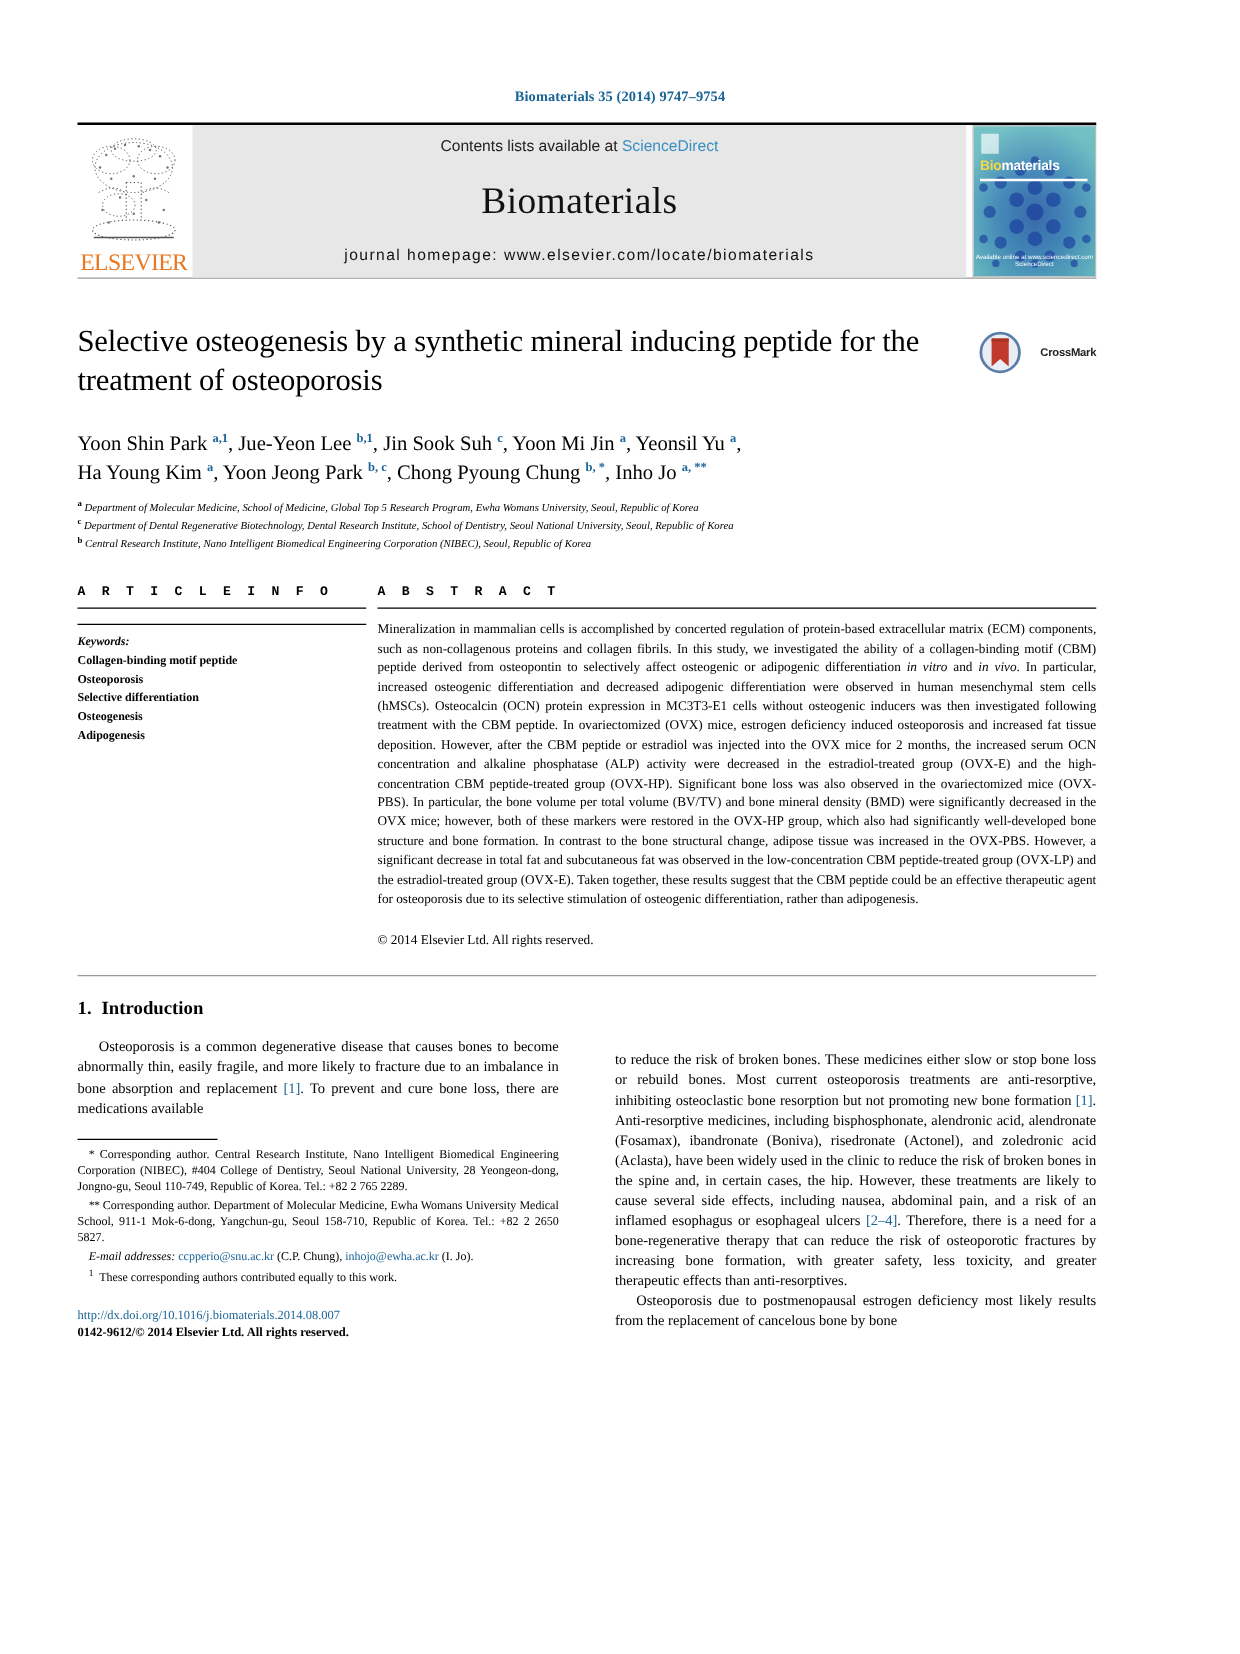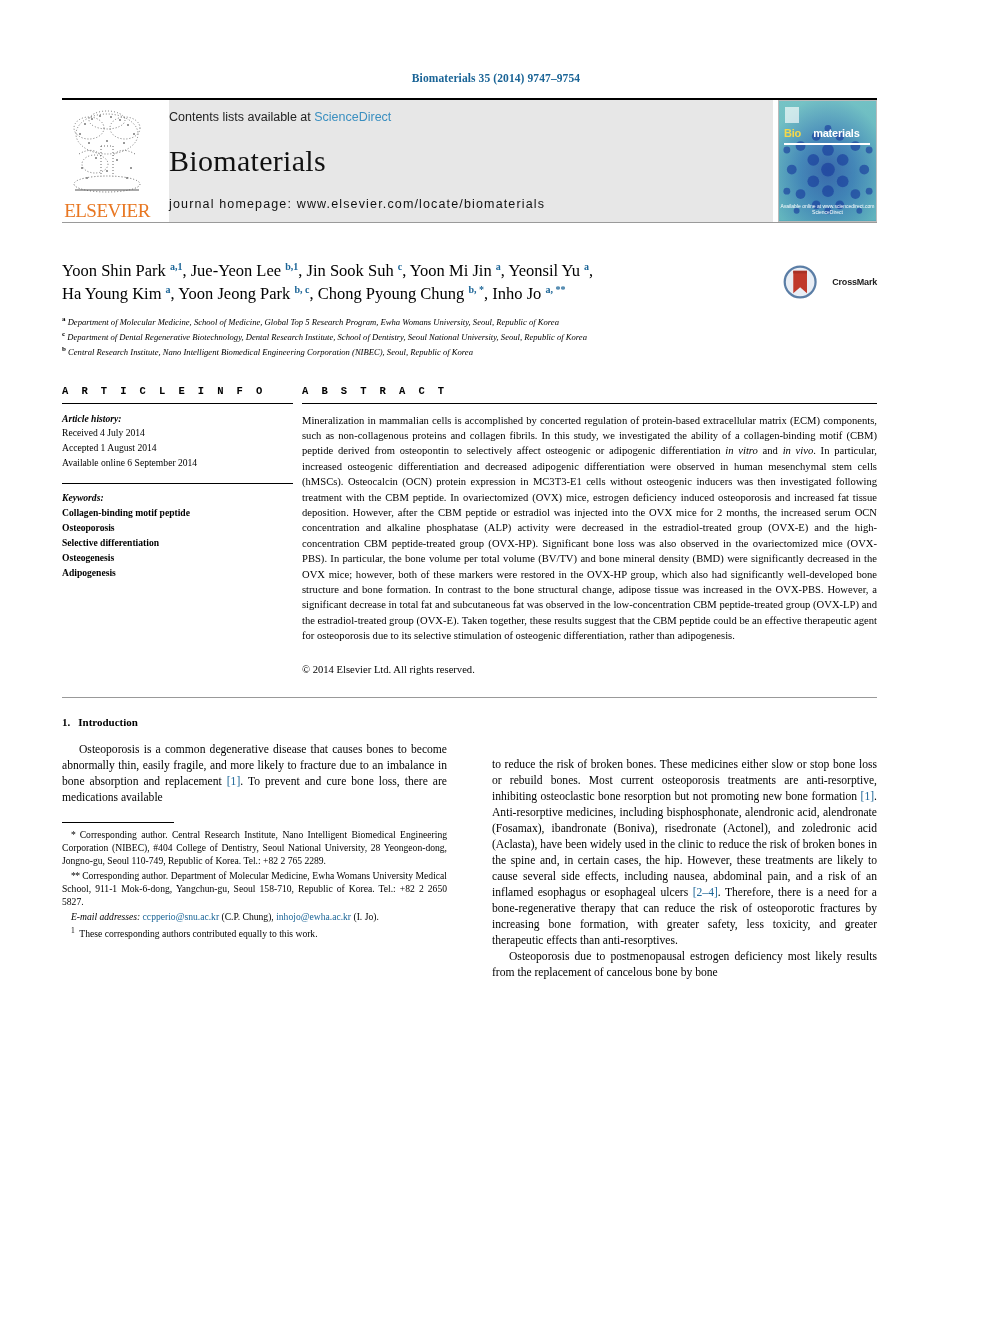--- a/index.html
+++ b/index.html
@@ -57,22 +57,23 @@
     letter-spacing: -0.5px;
     line-height: 1;
     margin-top: 1px;
   }
   .masthead-center {
     flex: 1 1 auto;
     background: #e7e7e7;
     display: flex;
     flex-direction: column;
     justify-content: space-between;
+    align-items: center;
     padding: 10px 0 11px 0;
-    margin-left: 17px;
+    margin-left: 2px;
   }
   .contents-line {
     font-family: "Liberation Sans", sans-serif;
     font-size: 12.5px;
     color: #222;
   }
   .contents-line .sd { color: #3a8fc0; }
   .journal-name {
     font-family: "Liberation Serif", serif;
     font-size: 30px;
@@ -97,21 +98,21 @@
   .cover-dots { position:absolute; inset:0; }
   .cover-title {
     position: absolute;
     top: 26px; left: 5px;
     font-family: "Liberation Sans", sans-serif;
     font-weight: bold;
     font-size: 11px;
     letter-spacing: -0.2px;
   }
   .cover-title .b1 { color: #f5d84a; }
-  .cover-title .b2 { color: #ffffff; padding-left: 12px; }
+  .cover-title .b2 { color: #ffffff; }
   .cover-underline {
     position:absolute; top:42px; left:5px; width:86px; height:2px; background:#fff;
   }
   .cover-elsevier-mark {
     position:absolute; top:6px; left:6px; width:14px; height:16px;
     background: rgba(255,255,255,0.65);
   }
   .cover-foot {
     position:absolute; bottom:6px; left:0; right:0; text-align:center;
     font-size:5px; color:#ffffff; font-family:"Liberation Sans", sans-serif;
@@ -190,21 +191,21 @@
   
   .body-rule { margin: 22px 62px 0 62px; width: 815px; border-top: 0.8px solid #999; }
   .body-cols {
     margin: 18px 62px 0 62px;
     width: 815px;
     display: flex;
     gap: 45px;
   }
   .bcol { width: 385px; flex: 0 0 385px; }
   .h1 {
-    font-size: 11px;
+    font-size: 15px;
     font-weight: bold;
     margin-bottom: 14px;
     font-family: "Liberation Serif", serif;
   }
   .h1 .num { margin-right: 8px; }
   p.body-p {
     font-size: 11.6px;
     line-height: 1.385;
     text-align: justify;
     margin: 0;
@@ -331,20 +332,21 @@
           <div>Available online at www.sciencedirect.com</div>
           <div>ScienceDirect</div>
         </div>
       </div>
 
     </div>
     <div class="masthead-rule-bottom"></div>
   </div>
 
   <div class="title-block">
+    <div class="article-title">Selective osteogenesis by a synthetic mineral inducing peptide for the treatment of osteoporosis</div>
 
     <div class="crossmark">
       <svg width="40" height="40" viewBox="0 0 40 40">
         <circle cx="20" cy="20" r="18" fill="#e9eef5" stroke="#5b7ea6" stroke-width="2.6"></circle>
         <path d="M12 7 L28 7 L28 33 L20 26 L12 33 Z" fill="#c0392b"></path>
         <path d="M12 7 L28 7 L28 10 L12 10 Z" fill="#a93226"></path>
       </svg>
       <span class="crossmark-text">CrossMark</span>
     </div>
 
@@ -357,26 +359,20 @@
       <div class="affil"><sup>a</sup> <span>Department of Molecular Medicine, School of Medicine, Global Top 5 Research Program, Ewha Womans University, Seoul, Republic of Korea</span></div>
       <div class="affil"><sup>c</sup> <span>Department of Dental Regenerative Biotechnology, Dental Research Institute, School of Dentistry, Seoul National University, Seoul, Republic of Korea</span></div>
       <div class="affil"><sup>b</sup> <span>Central Research Institute, Nano Intelligent Biomedical Engineering Corporation (NIBEC), Seoul, Republic of Korea</span></div>
     </div>
   </div>
 
   <div class="info-abstract">
     <div class="col-info">
       <div class="section-head">A R T I C L E    I N F O</div>
       <div class="hr-strong-info"></div>
-      <div class="hist-block">
-        <div class="hist-title">Article history:</div>
-        <div>Received 4 July 2014</div>
-        <div>Accepted 1 August 2014</div>
-        <div>Available online 6 September 2014</div>
-      </div>
       <div class="kw-rule"></div>
       <div class="kw-block">
         <div class="kw-title">Keywords:</div>
         <div>Collagen-binding motif peptide</div>
         <div>Osteoporosis</div>
         <div>Selective differentiation</div>
         <div>Osteogenesis</div>
         <div>Adipogenesis</div>
       </div>
     </div>
@@ -400,20 +396,24 @@
       <p class="body-p">Osteoporosis is a common degenerative disease that causes bones to become abnormally thin, easily fragile, and more likely to fracture due to an imbalance in bone absorption and replacement <span class="ref">[1]</span>. To prevent and cure bone loss, there are medications available</p>
 
       <div class="foot-rule"></div>
       <div class="footnotes">
         <p><span class="star">*</span> Corresponding author. Central Research Institute, Nano Intelligent Biomedical Engineering Corporation (NIBEC), #404 College of Dentistry, Seoul National University, 28 Yeongeon-dong, Jongno-gu, Seoul 110-749, Republic of Korea. Tel.: +82 2 765 2289.</p>
         <p><span class="star">**</span> Corresponding author. Department of Molecular Medicine, Ewha Womans University Medical School, 911-1 Mok-6-dong, Yangchun-gu, Seoul 158-710, Republic of Korea. Tel.: +82 2 2650 5827.</p>
         <p class="email-line"><i>E-mail addresses:</i> <span class="link">ccpperio@snu.ac.kr</span> <span>(C.P. Chung)</span>, <span class="link">inhojo@ewha.ac.kr</span> <span>(I. Jo).</span></p>
         <p class="fn-num"><sup>1</sup>&nbsp; These corresponding authors contributed equally to this work.</p>
       </div>
 
+      <div class="doi-block">
+        <div class="doi-link">http://dx.doi.org/10.1016/j.biomaterials.2014.08.007</div>
+        <div class="issn">0142-9612/© 2014 Elsevier Ltd. All rights reserved.</div>
+      </div>
     </div>
 
     <div class="bcol">
       <p class="body-p noindent">to reduce the risk of broken bones. These medicines either slow or stop bone loss or rebuild bones. Most current osteoporosis treatments are anti-resorptive, inhibiting osteoclastic bone resorption but not promoting new bone formation <span class="ref">[1]</span>. Anti-resorptive medicines, including bisphosphonate, alendronic acid, alendronate (Fosamax), ibandronate (Boniva), risedronate (Actonel), and zoledronic acid (Aclasta), have been widely used in the clinic to reduce the risk of broken bones in the spine and, in certain cases, the hip. However, these treatments are likely to cause several side effects, including nausea, abdominal pain, and a risk of an inflamed esophagus or esophageal ulcers <span class="ref">[2–4]</span>. Therefore, there is a need for a bone-regenerative therapy that can reduce the risk of osteoporotic fractures by increasing bone formation, with greater safety, less toxicity, and greater therapeutic effects than anti-resorptives.</p>
       <p class="body-p">Osteoporosis due to postmenopausal estrogen deficiency most likely results from the replacement of cancelous bone by bone</p>
     </div>
 
   </div>
 
 </div>

